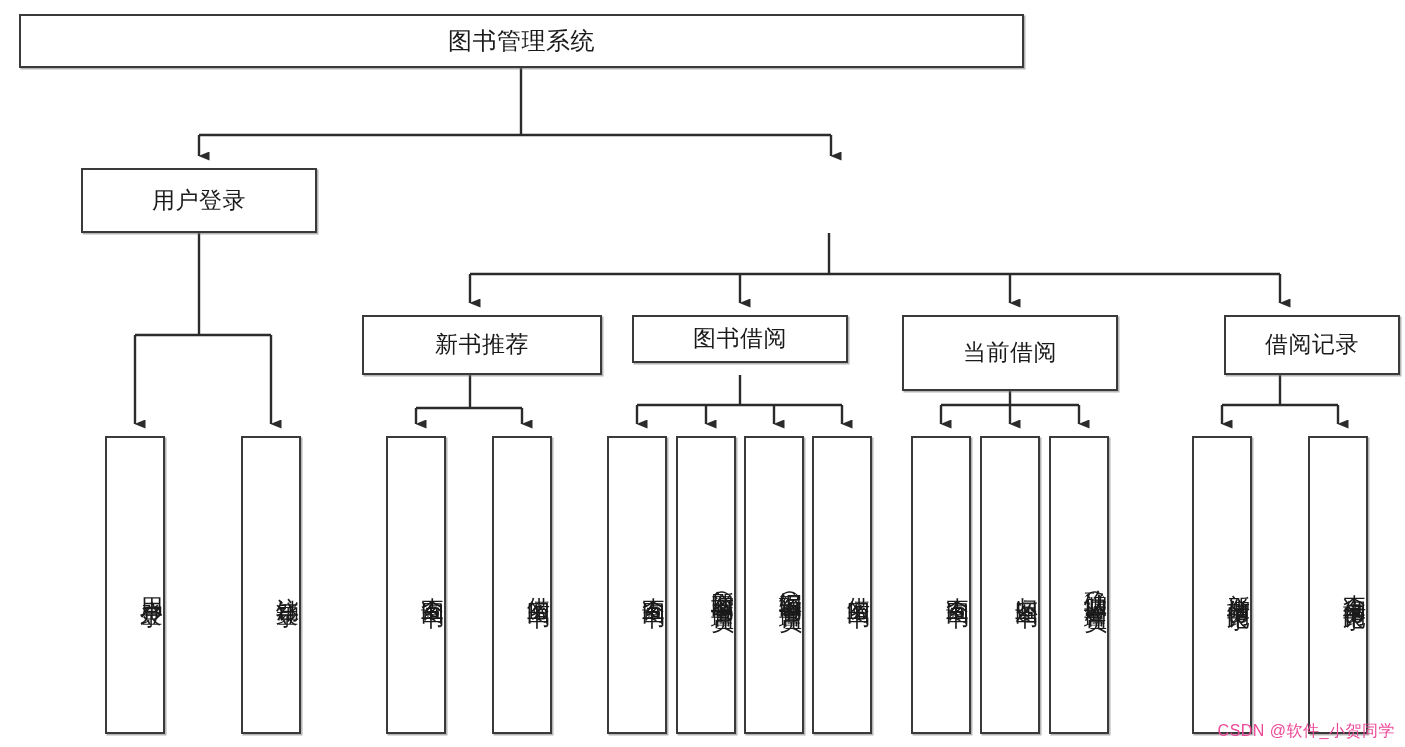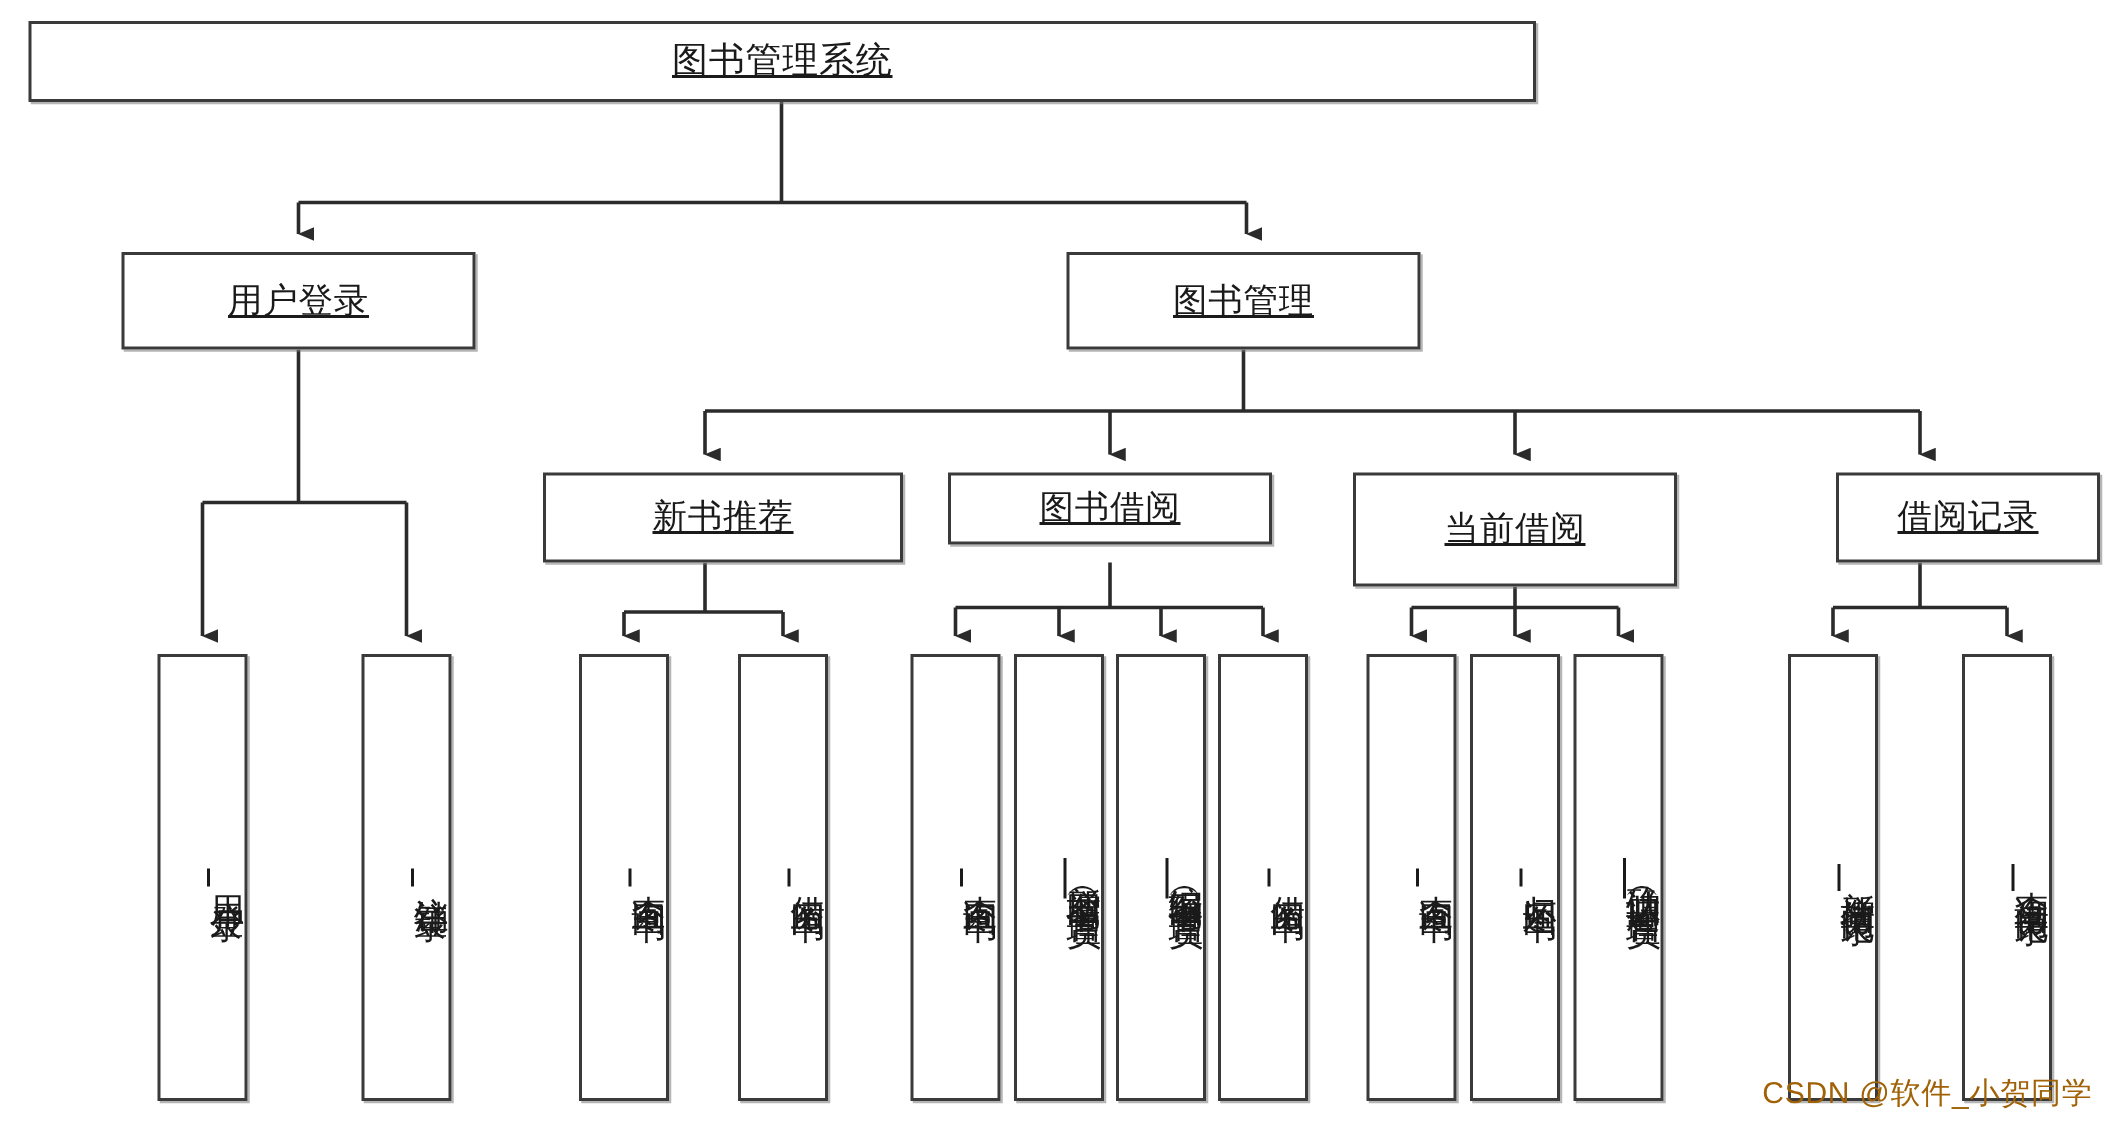--- a/index.html
+++ b/index.html
@@ -35,21 +35,20 @@
     align-items: center;
     justify-content: center;
     color: #1a1a1a;
     box-shadow: 1.5px 1.5px 0 rgba(120,120,120,0.55);
   }
   .node-label {
     display: block;
     line-height: 1.18;
     letter-spacing: 0.5px;
     white-space: pre-line;
-    text-decoration: underline;
   }
   
   .node.h .node-label {
     font-size: 23px;
   }
   .node.root .node-label {
     font-size: 24px;
   }
   
   .node.v {
@@ -64,22 +63,22 @@
     writing-mode: vertical-rl;
     text-orientation: upright;
     font-size: 23px;
     line-height: 1.0;
     letter-spacing: 3px;
   }
   .watermark {
     position: absolute;
     right: 10px;
     bottom: 5px;
-    font-size: 20px;
-    color: #a16207;
+    font-size: 16px;
+    color: #ec4899;
     letter-spacing: 0.5px;
     user-select: none;
     white-space: nowrap;
   }
 </style>
 </head>
 <body>
 
 <div id="diagram-root">
 
@@ -133,23 +132,20 @@
     </g>
   </svg>
 
   <div class="node h root" style="left:19px; top:14px; width:1005px; height:54px;">
     <span class="node-label">图书管理系统</span>
   </div>
 
   <div class="node h" style="left:81px; top:168px; width:236px; height:65px;">
     <span class="node-label">用户登录</span>
   </div>
-  <div class="node h" style="left:711px; top:168px; width:236px; height:65px;">
-    <span class="node-label">图书管理</span>
-  </div>
 
   <div class="node h" style="left:362px; top:315px; width:240px; height:60px;">
     <span class="node-label">新书推荐</span>
   </div>
   <div class="node h" style="left:632px; top:315px; width:216px; height:48px;">
     <span class="node-label">图书借阅</span>
   </div>
   <div class="node h" style="left:902px; top:315px; width:216px; height:76px;">
     <span class="node-label">当前借阅</span>
   </div>

